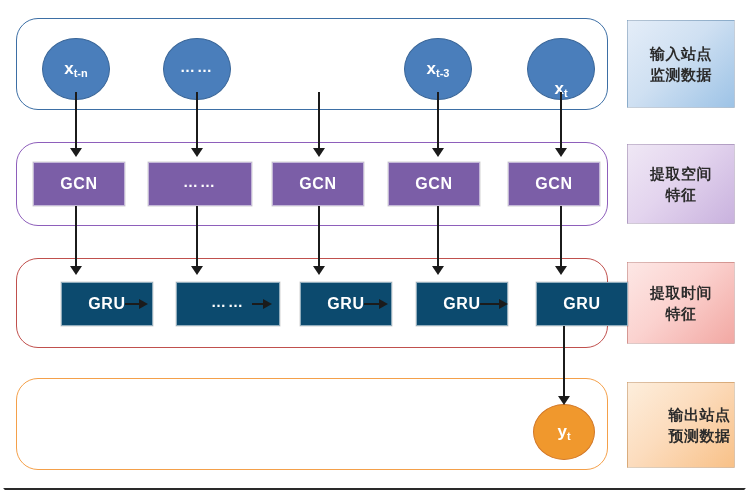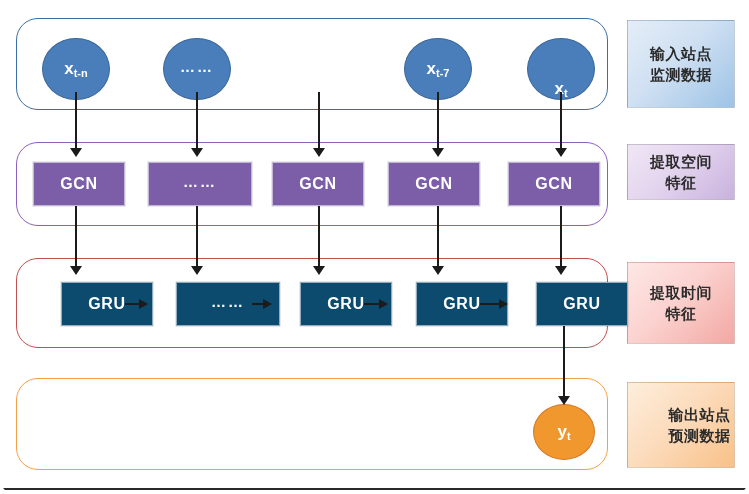--- a/index.html
+++ b/index.html
@@ -144,21 +144,21 @@
 
   <div class="band band-input" style="left:16px; top:18px;  width:592px; height:92px;"></div>
   <div class="band band-spatial" style="left:16px; top:142px; width:592px; height:84px;"></div>
   <div class="band band-temporal" style="left:16px; top:258px; width:592px; height:90px;"></div>
   <div class="band band-output" style="left:16px; top:378px; width:592px; height:92px;"></div>
 
   <div class="stage-label lbl-input" style="left:627px; top:20px; width:108px; height:88px;">
     <span>输入站点</span>
     <span>监测数据</span>
   </div>
-  <div class="stage-label lbl-spatial" style="left:627px; top:144px; width:108px; height:56px;">
+  <div class="stage-label lbl-spatial" style="left:627px; top:144px; width:108px; height:80px;">
     <span>提取空间</span>
     <span>特征</span>
   </div>
   <div class="stage-label lbl-temporal" style="left:627px; top:262px; width:108px; height:82px;">
     <span>提取时间</span>
     <span>特征</span>
   </div>
   <div class="stage-label lbl-output" style="left:627px; top:382px; width:108px; height:86px;padding-left:37px;">
     <span>输出站点</span>
     <span>预测数据</span>
@@ -167,21 +167,21 @@
   <div class="node-circle node-input" style="left:42px; top:38px; width:68px; height:62px;">
     <span>
       <span>x</span><span class="sub">t-n</span>
     </span>
   </div>
   <div class="node-circle node-input" style="left:163px; top:38px; width:68px; height:62px;">
     <span class="ellipsis">……</span>
   </div>
   <div class="node-circle node-input" style="left:404px; top:38px; width:68px; height:62px;">
     <span>
-      <span>x</span><span class="sub">t-7</span>
+      <span>x</span><span class="sub">t-3</span>
     </span>
   </div>
   <div class="node-circle node-input" style="left:527px; top:38px; width:68px; height:62px;align-items:flex-end;">
     <span>
       <span>x</span><span class="sub">t</span>
     </span>
   </div>
 
   <div class="node-box node-gcn" style="left:33px; top:162px; width:92px; height:44px;">
     <span>GCN</span>

